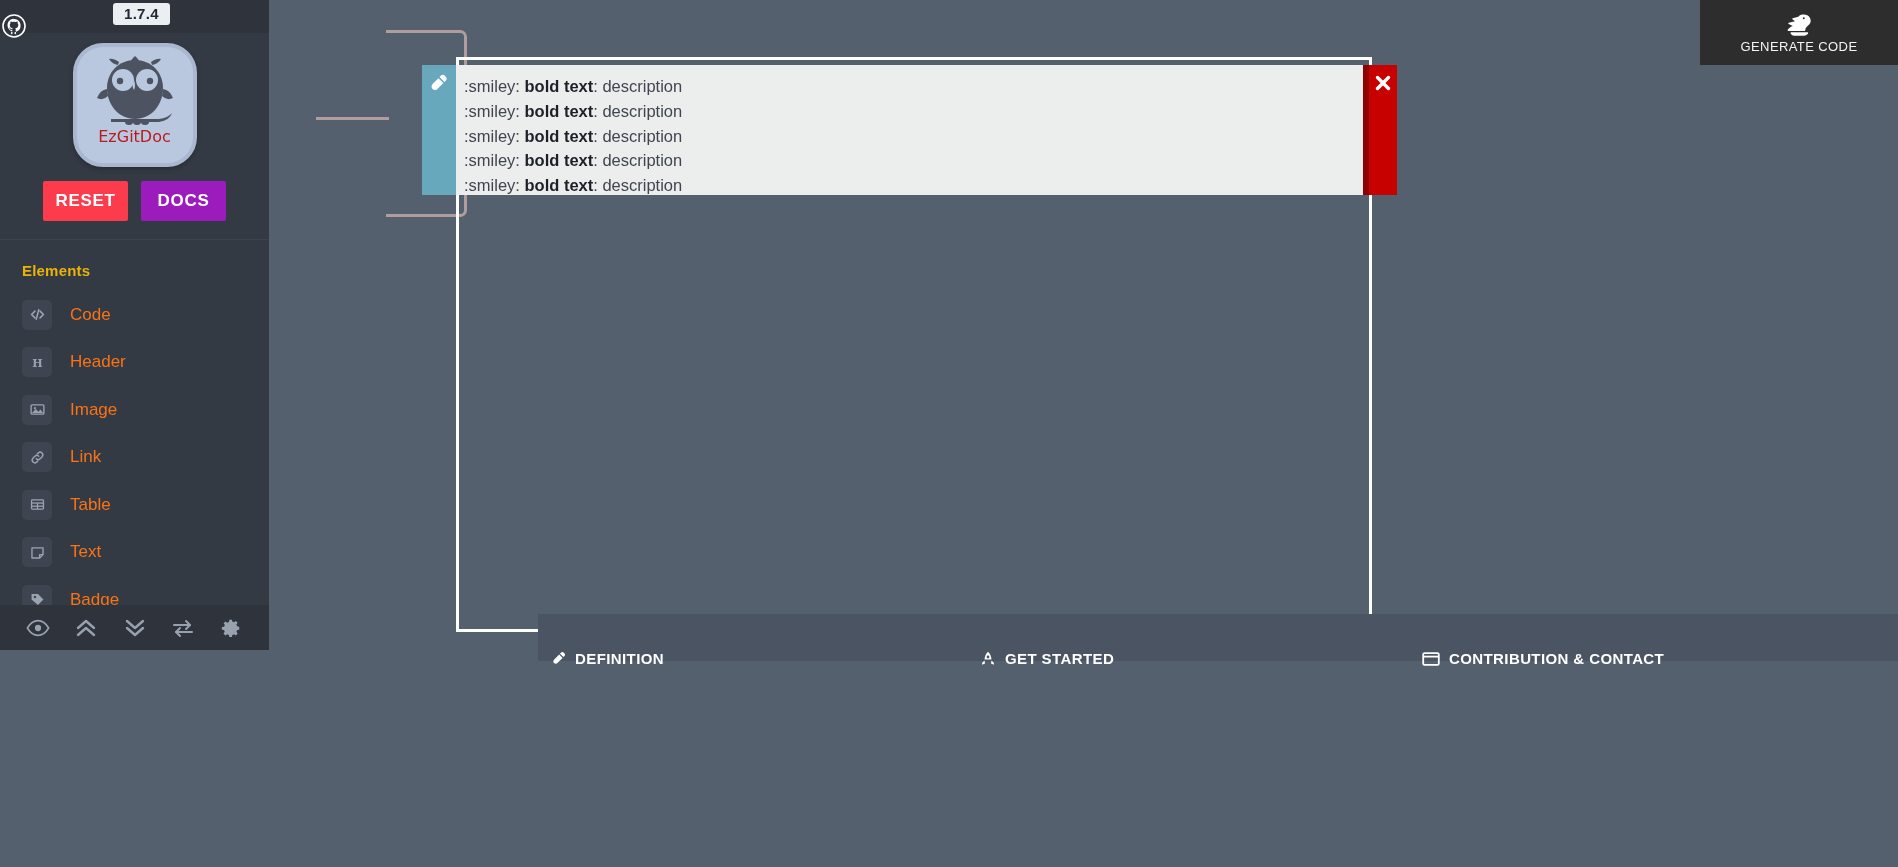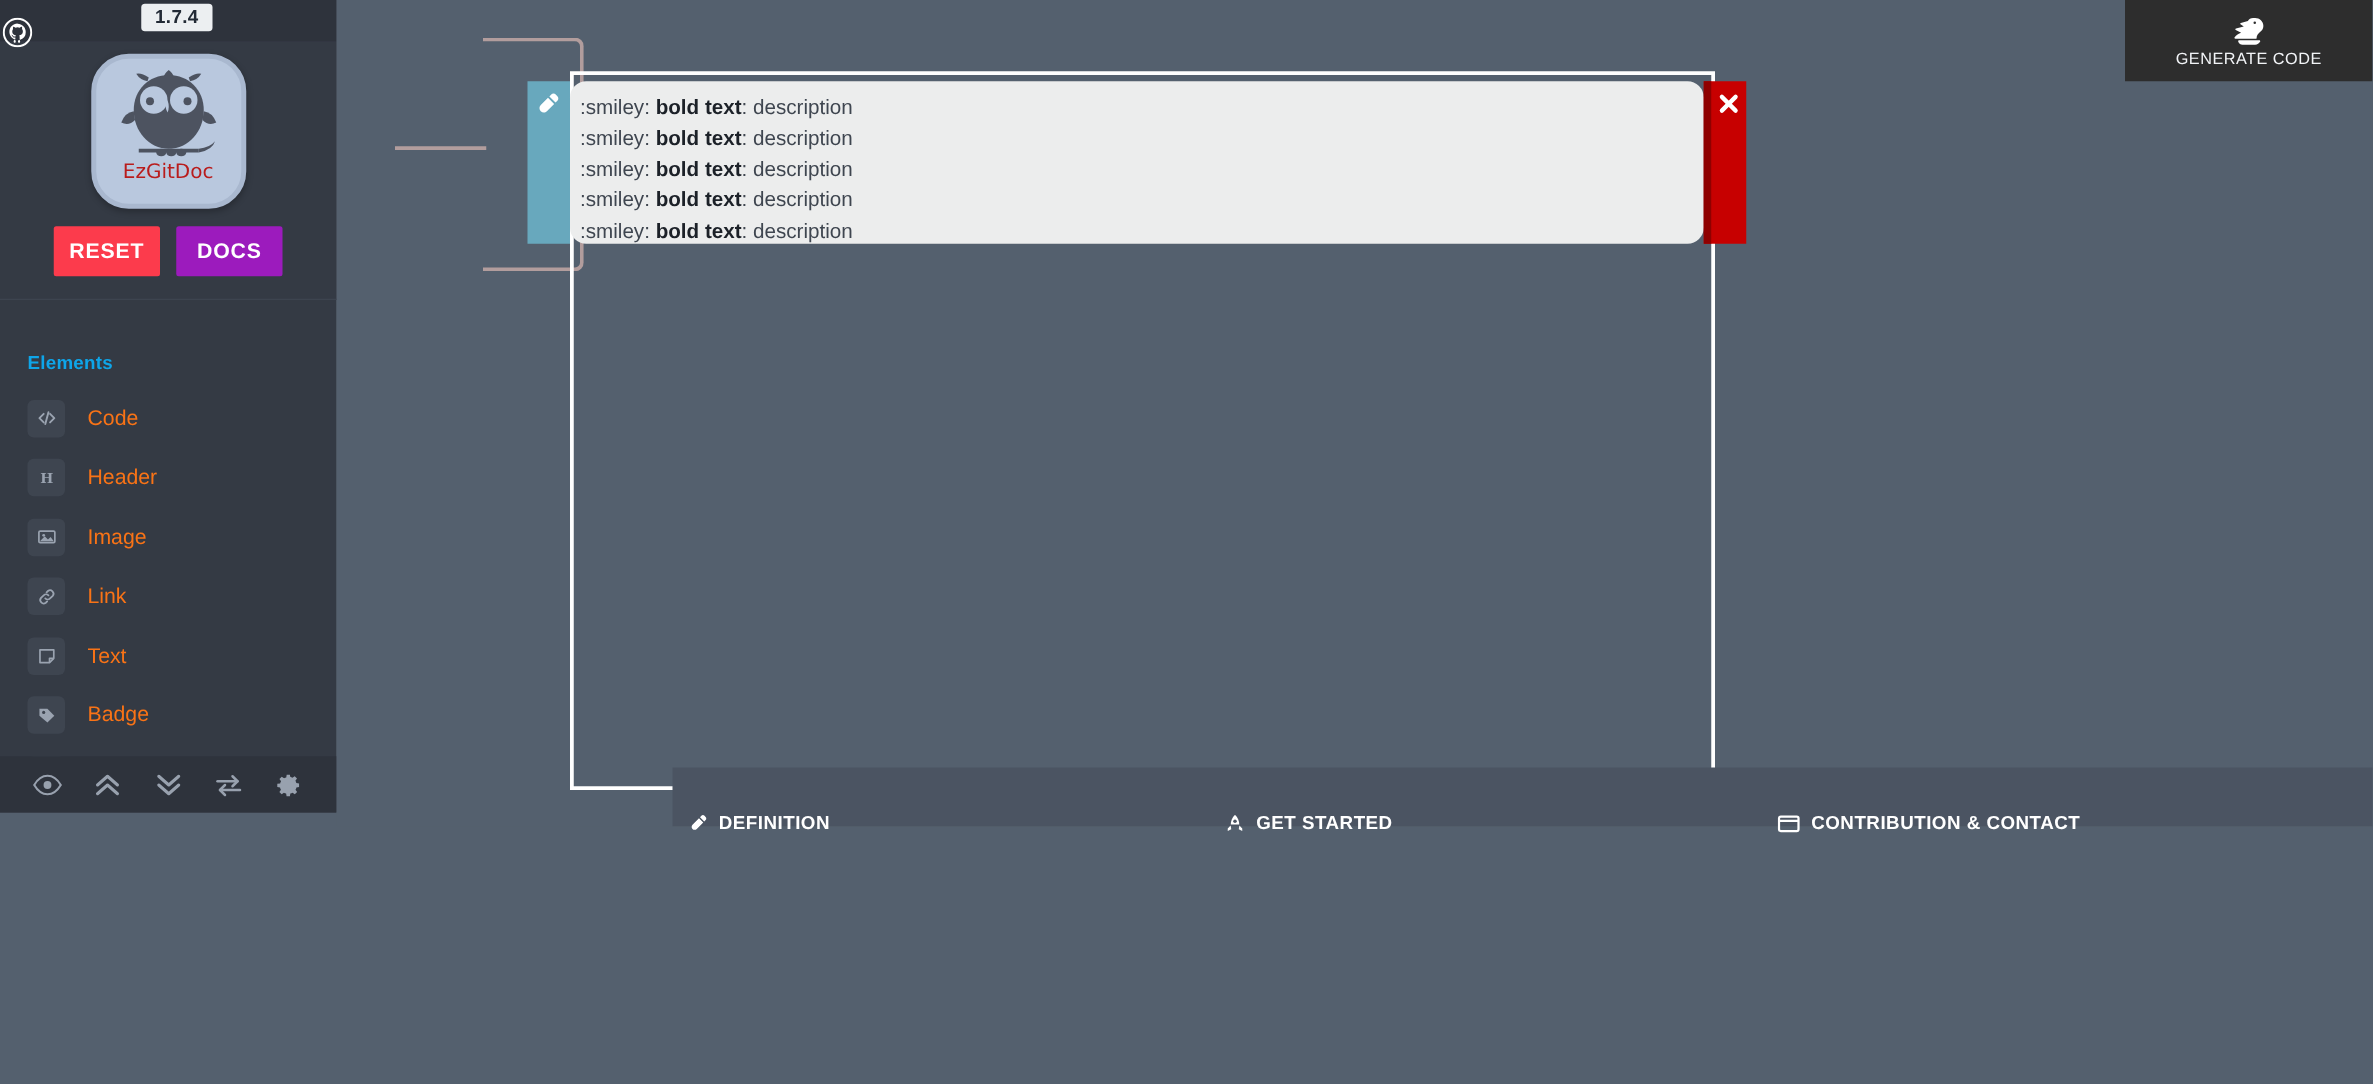--- a/index.html
+++ b/index.html
@@ -60,22 +60,22 @@
     font-family: "Liberation Sans", sans-serif;
     font-size: 17px; font-weight: bold; letter-spacing: .7px;
     padding: 10px 0; width: 85px; text-align: center;
     cursor: pointer; border-radius: 2px;
   }
   .btn-reset { background: #fc3b4c; }
   .btn-docs  { background: #9c1bbd; }
 
   .elements-section { flex: 1 1 auto; overflow: hidden; padding-top: 22px; }
   .elements-title {
-    color: #0ea5e9; font-size: 15px; font-weight: bold;
-    padding-left: 22px; margin-bottom: 12px; letter-spacing: .2px; margin-top: 20px;
+    color: #eab308; font-size: 15px; font-weight: bold;
+    padding-left: 22px; margin-bottom: 12px; letter-spacing: .2px;
   }
   .el-item {
     display: flex; align-items: center;
     height: 47.5px; padding-left: 22px; cursor: pointer;
   }
   .el-icon {
     width: 30px; height: 30px; border-radius: 5px;
     background: #3e4550; color: #9aa3b0;
     display: flex; align-items: center; justify-content: center;
     flex: 0 0 30px;
@@ -152,21 +152,20 @@
   .edit-handle {
     width: 34px; background: #68a8bd;
     display: flex; align-items: flex-start; justify-content: center;
     padding-top: 8px; cursor: pointer;
   }
   .edit-handle svg { display: block; }
   .row-content {
     flex: 1 1 auto; background: #eceded;
     padding: 9px 0 0 8px;
     overflow: hidden;
-    border-radius: 13px;
   }
   .row-line {
     font-family: "Liberation Sans", sans-serif;
     font-size: 16.5px; color: #3f4650;
     line-height: 24.8px; white-space: nowrap;
   }
   .row-line b { color: #1c2128; font-weight: bold; }
   .delete-handle {
     width: 34px; background: #c70000;
     border-left: 6px solid #8f0000;
@@ -285,20 +284,31 @@
         <span class="el-icon">
           <svg width="17" height="17" viewBox="0 0 20 20" fill="none" stroke="currentColor" stroke-width="1.7" stroke-linecap="round">
             <path d="M8.5 11.5 a3.2 3.2 0 0 0 4.5 0 l2.5 -2.5 a3.2 3.2 0 0 0 -4.5 -4.5 l-1.3 1.3"></path>
             <path d="M11.5 8.5 a3.2 3.2 0 0 0 -4.5 0 l-2.5 2.5 a3.2 3.2 0 0 0 4.5 4.5 l1.3 -1.3"></path>
           </svg>
         </span>
         <span class="el-label">Link</span>
       </div>
 
 
+      <div class="el-item">
+        <span class="el-icon">
+          <svg width="17" height="17" viewBox="0 0 20 20" fill="none" stroke="currentColor" stroke-width="1.5">
+            <rect x="3" y="4.5" width="14" height="11" rx="1"></rect>
+            <line x1="3" y1="8.3" x2="17" y2="8.3"></line>
+              <line x1="3" y1="12" x2="17" y2="12"></line>
+              <line x1="10" y1="8.3" x2="10" y2="15.5"></line>
+          </svg>
+        </span>
+        <span class="el-label">Table</span>
+      </div>
 
       <div class="el-item">
         <span class="el-icon">
           <svg width="17" height="17" viewBox="0 0 20 20" fill="none" stroke="currentColor" stroke-width="1.6" stroke-linejoin="round">
             <path d="M3.5 4.5 h13 v8 l-4 4 h-9 z"></path>
             <path d="M16.5 12.5 h-4 v4"></path>
           </svg>
         </span>
         <span class="el-label">Text</span>
       </div>

